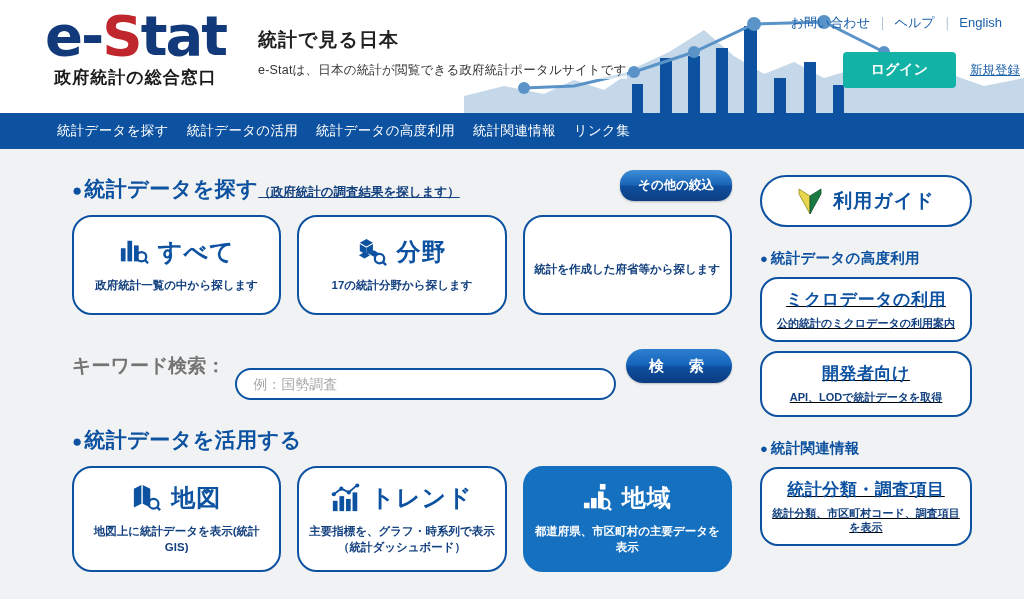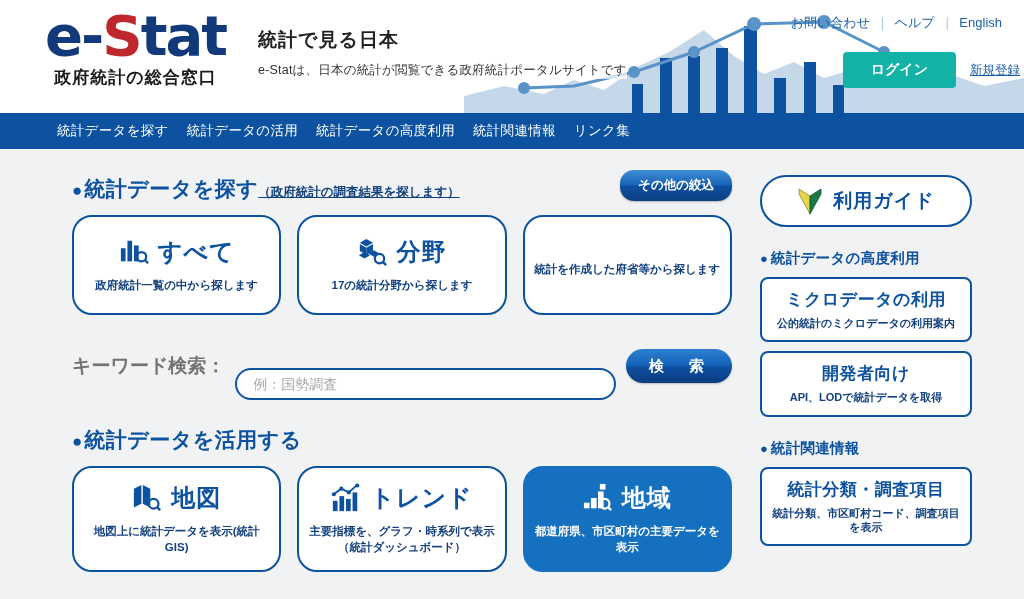--- a/index.html
+++ b/index.html
@@ -307,24 +307,25 @@
     font-size: 14.5px;
     font-weight: bold;
     color: #0d52a0;
     letter-spacing: 0.3px;
   }
   .side-card {
     margin-top: 9px;
     width: 100%;
     background: #ffffff;
     border: 2px solid #0d52a0;
-    border-radius: 8px;
+    border-radius: 18px;
     padding: 9px 8px 10px;
     text-align: center;
     cursor: pointer;
+    text-decoration: underline;
   }
   .side-card-title {
     font-size: 17px;
     font-weight: bold;
     color: #0d52a0;
     letter-spacing: 0.5px;
   }
   .side-card-desc {
     margin-top: 5px;
     font-size: 11px;

